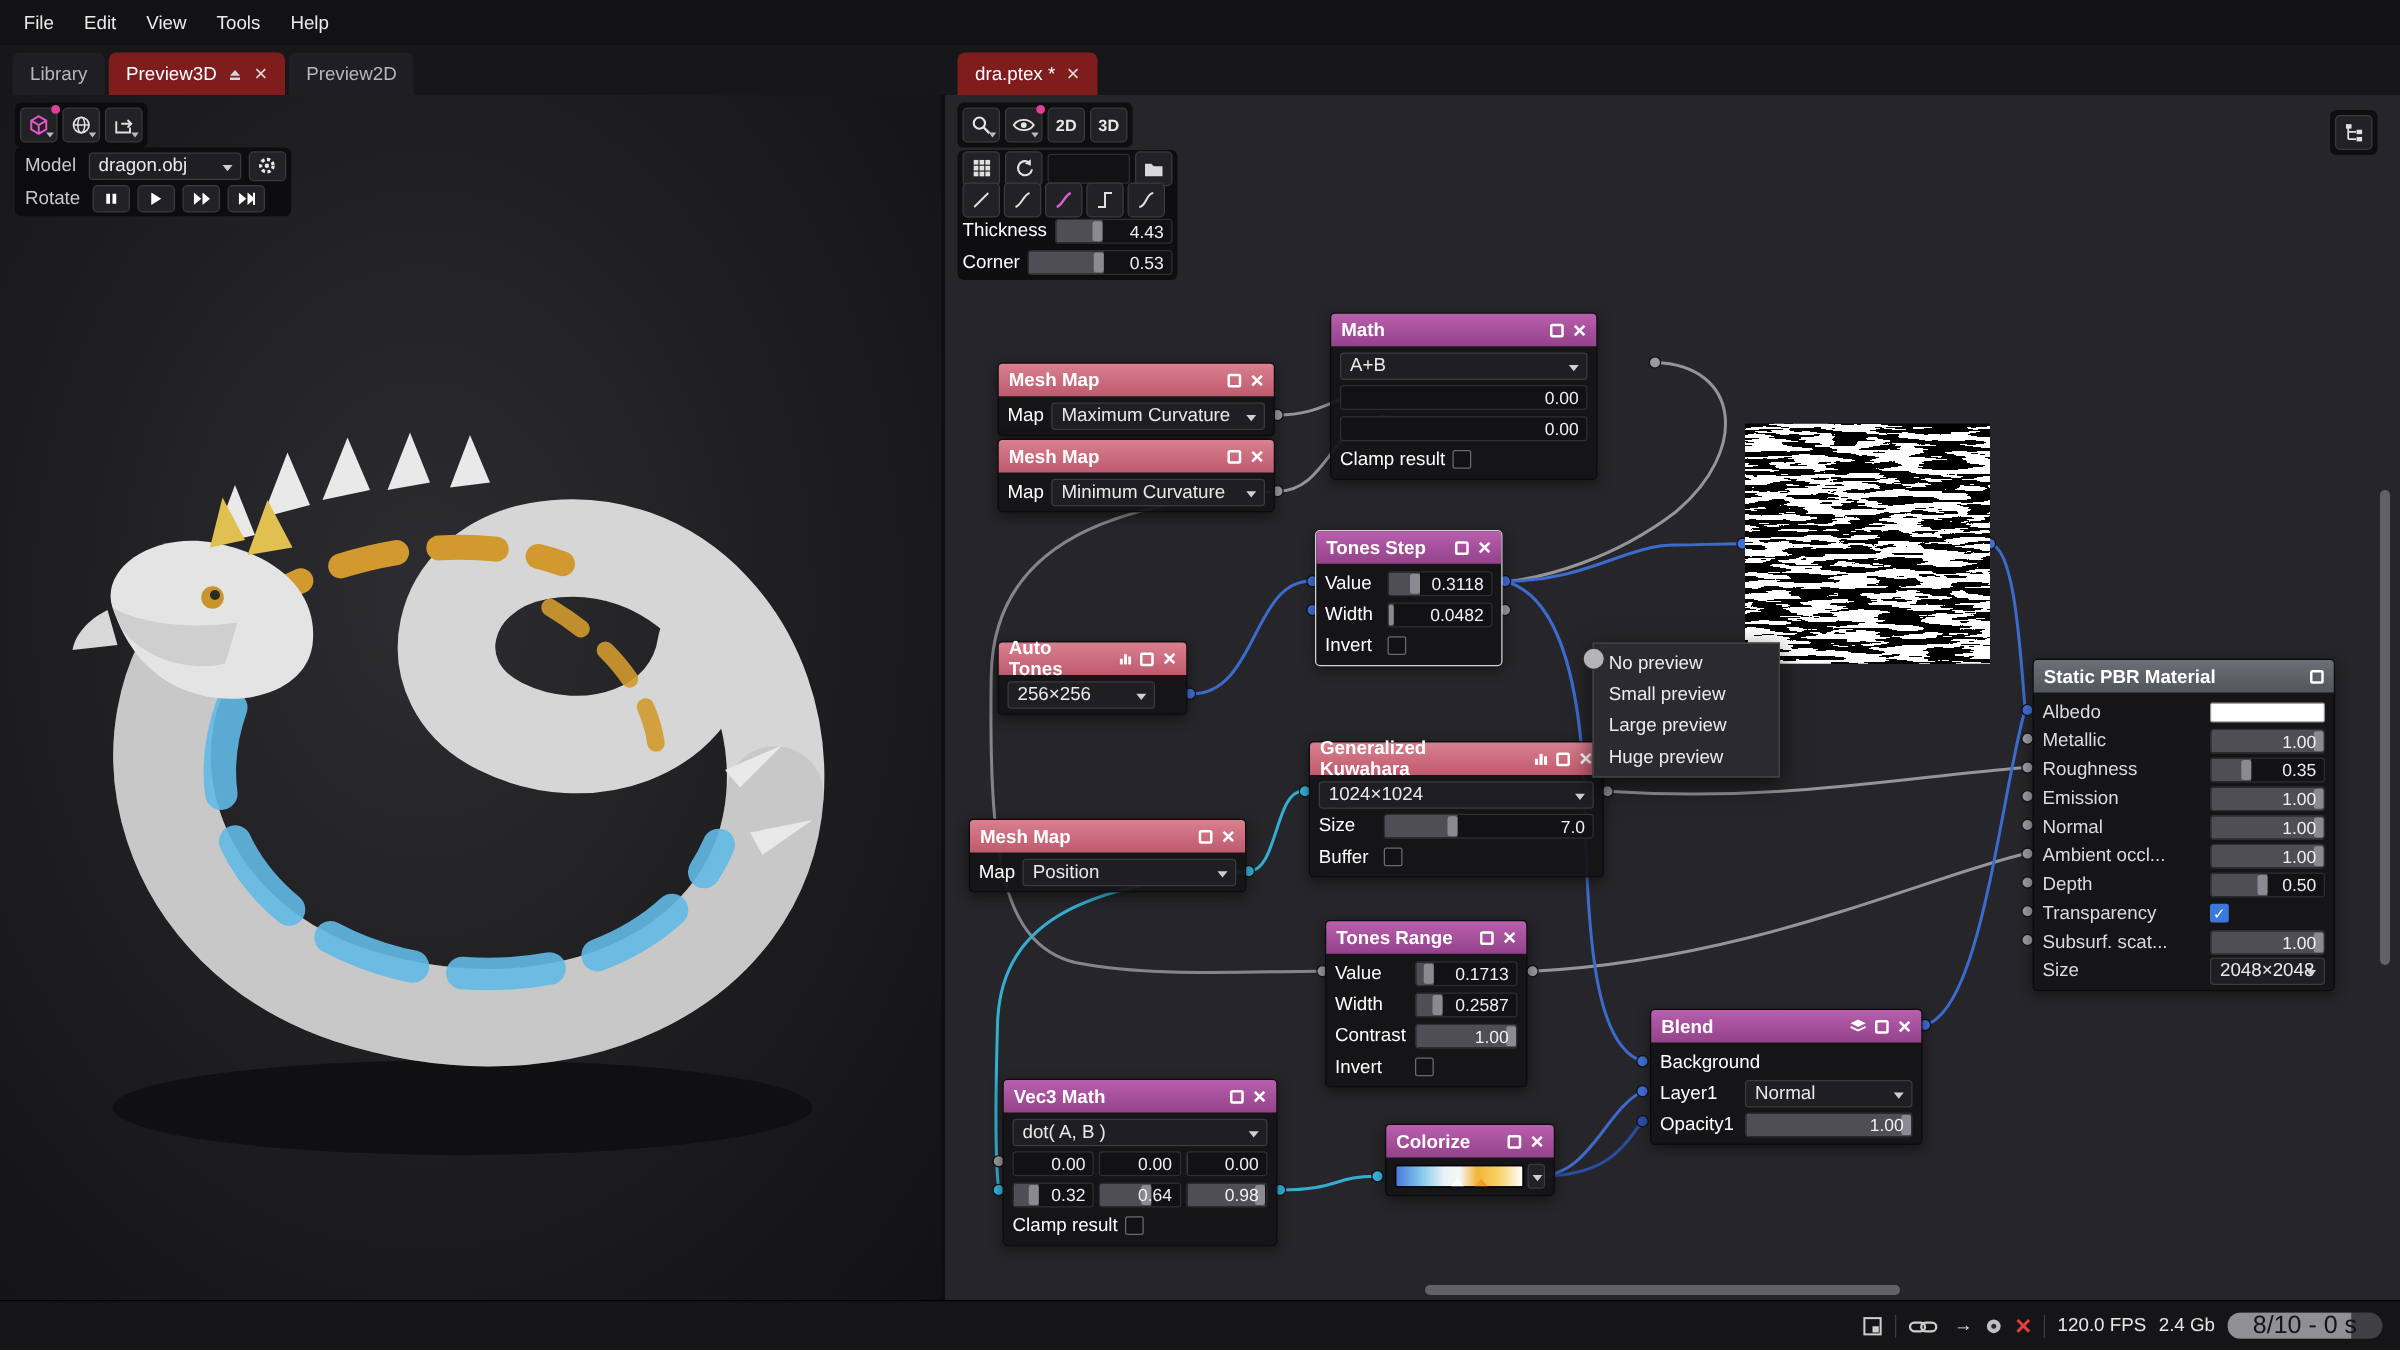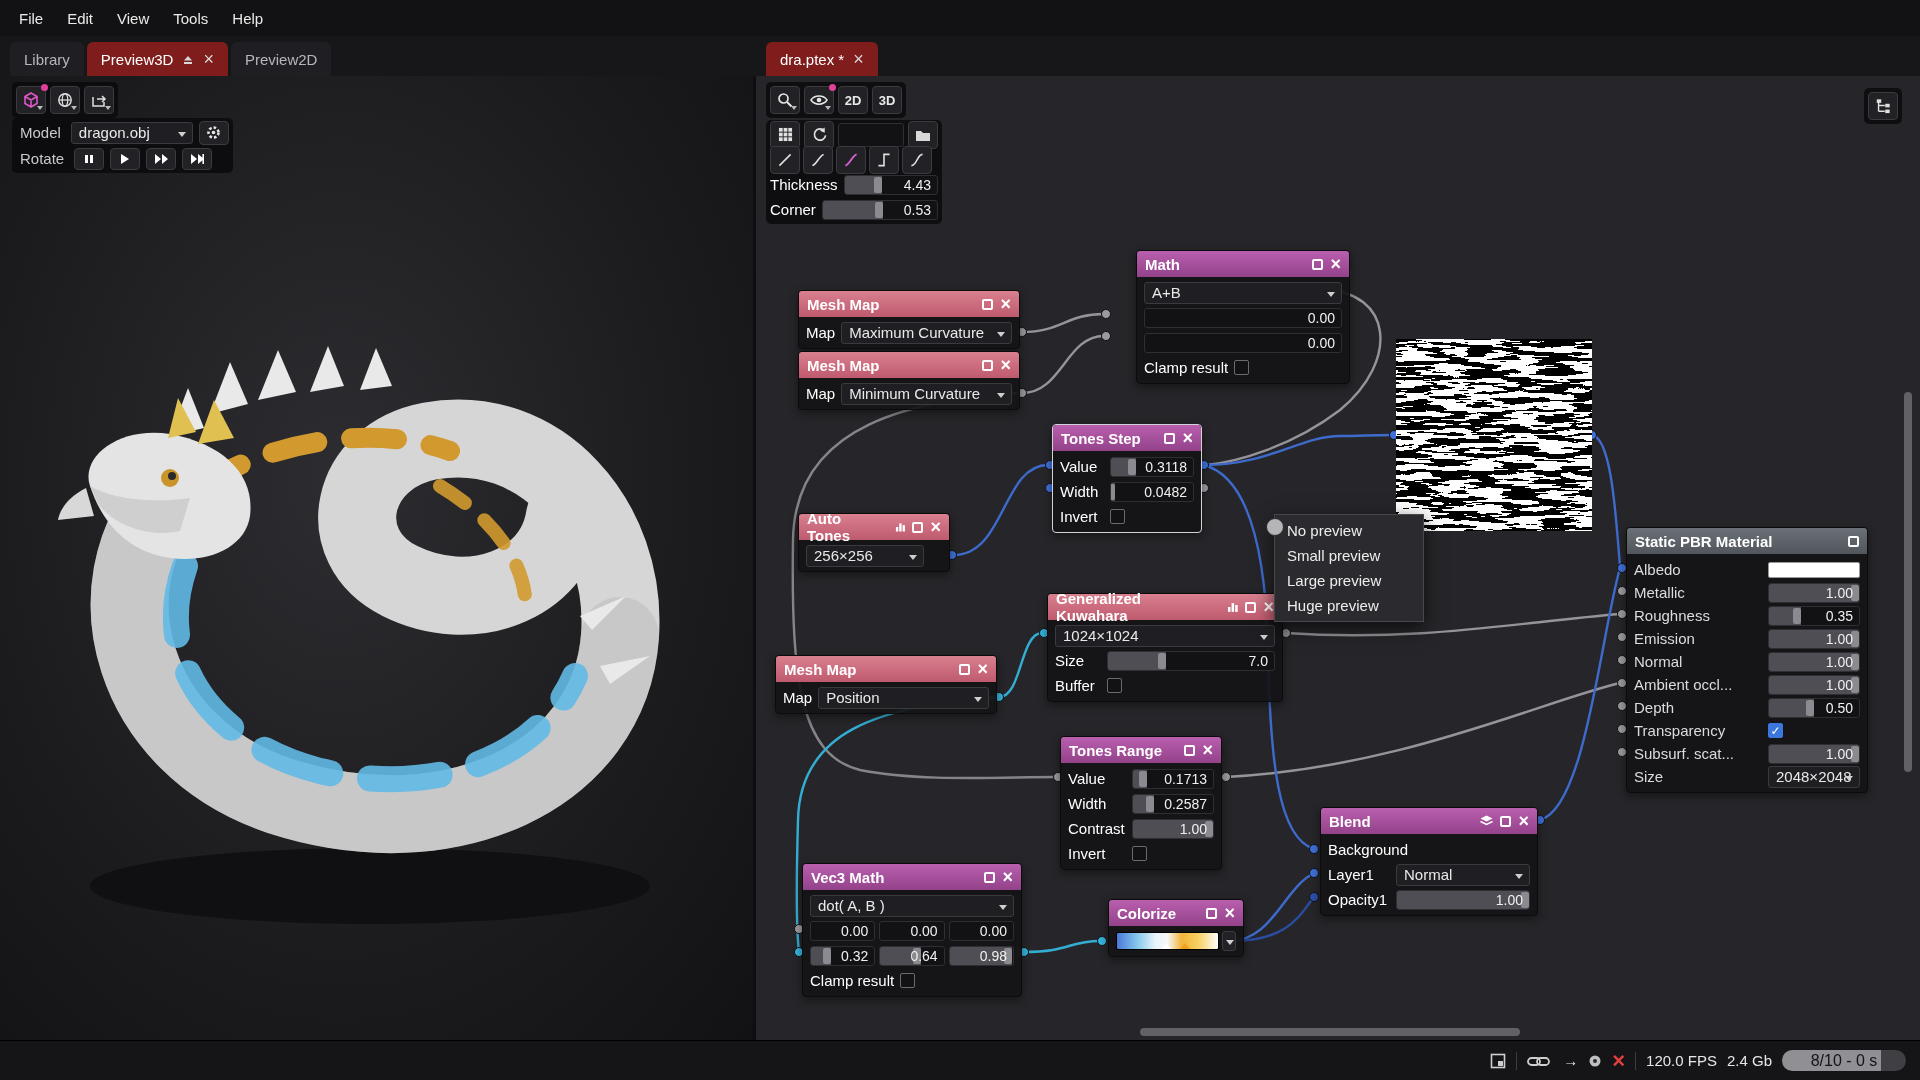--- a/index.html
+++ b/index.html
@@ -92,21 +92,21 @@
   
   .statusbar { position:absolute; left:0; right:0; bottom:0; height:40px; background:#151517;
     border-top:1px solid #000; display:flex; align-items:center; justify-content:flex-end;
     gap:10px; padding:0 14px; z-index:40; }
   .sep { width:1px; height:18px; background:#3c3c41; }
   .sbtext { color:#e6e6e6; }
   .redx { color:#e04040; font-size:22px; font-weight:bold; line-height:1; }
   .pill { position:relative; width:124px; height:21px; border-radius:11px; background:#3f3f44; overflow:hidden; }
   .pillfill { position:absolute; left:0; top:0; bottom:0; background:#8f8f94; }
   .pilltext { position:absolute; left:0; right:0; top:0; text-align:center; line-height:21px;
-    font-size:16px; color:#141418; }
+    font-size:20px; color:#141418; }
   .hierbtn { position:absolute; left:1864px; top:88px; z-index:6; }
   svg.icon { display:block; }
 </style>
 </head>
 <body>
 
 <div class="menubar">
   <span class="menu-item">File</span>
   <span class="menu-item">Edit</span>
   <span class="menu-item">View</span>
@@ -398,21 +398,21 @@
   <div class="tbtn">
     <svg class="icon" width="16" height="16" viewBox="0 0 18 18">
       <path d="M4,4 V15 M4,8.5 H11 M4,15 H11" fill="none" stroke="#e0e0e0" stroke-width="1.6"></path>
       <rect x="2" y="1.5" width="5" height="4" fill="#e0e0e0"></rect>
       <rect x="11.5" y="6.5" width="5" height="4" fill="#e0e0e0"></rect>
       <rect x="11.5" y="13" width="5" height="4" fill="#e0e0e0"></rect>
     </svg>
   </div>
 </div>
 
-<div class="node" style="left:1136px; top:250px; width:214px;">
+<div class="node" style="left:1064px; top:250px; width:214px;">
   <div class="nh h-purple">
     <span>Math</span>
       <span class="sp"></span>
     <span class="hsq"></span>
     <span class="hx">×</span>
   </div>
   <div class="nb">
     <div class="row">
         <div class="dd">
       <span>A+B</span>

